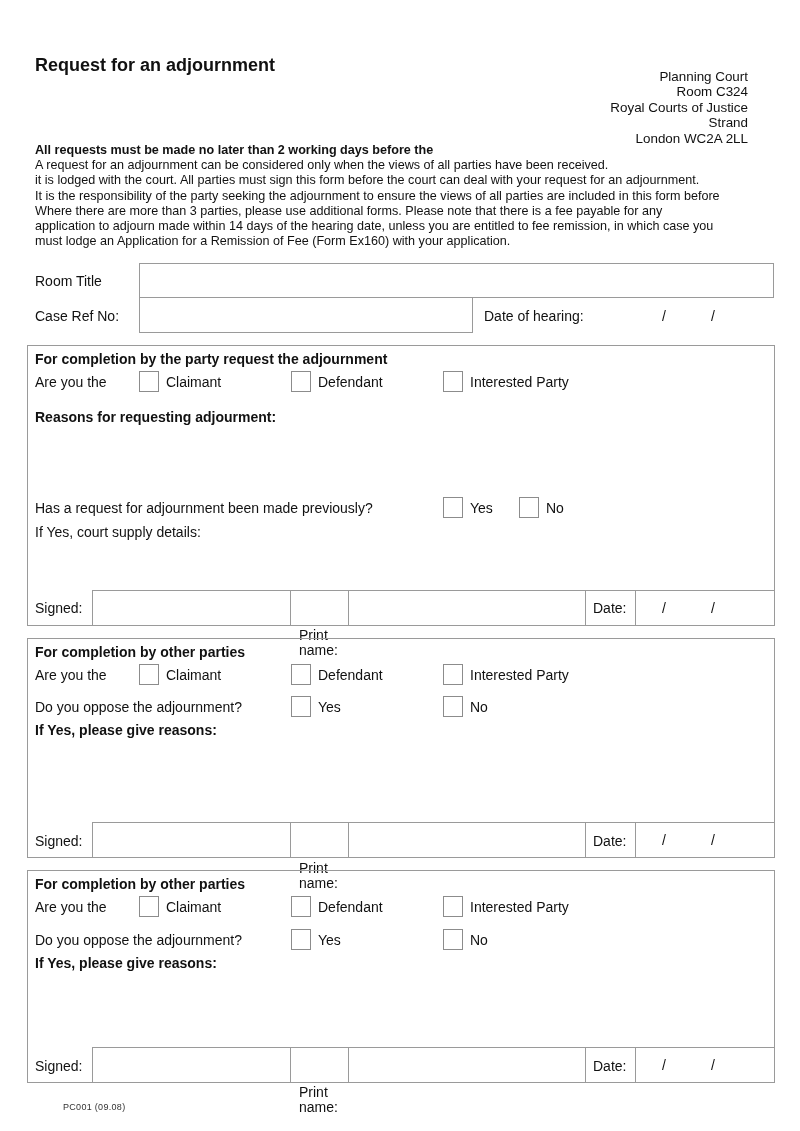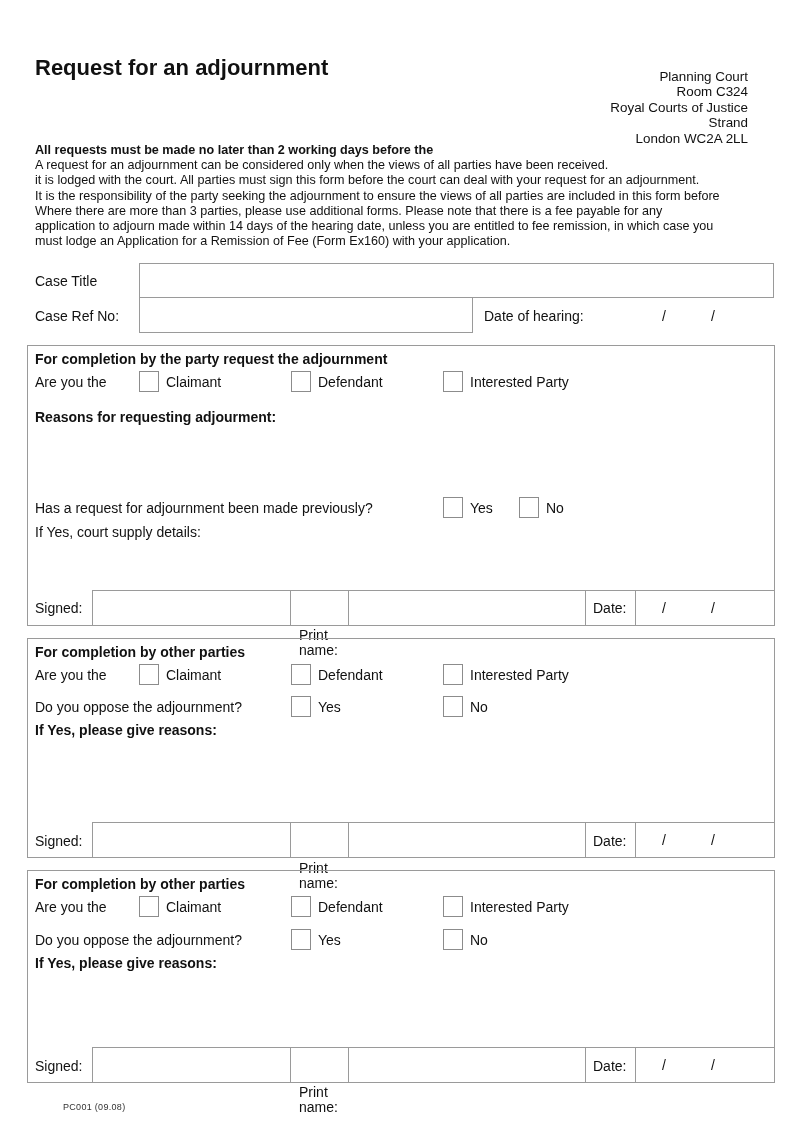--- a/index.html
+++ b/index.html
@@ -1,19 +1,19 @@
 <!DOCTYPE html>
 <html><head>
 <meta charset="utf-8">
 <style>
   * { box-sizing: border-box; margin: 0; padding: 0; }
   html, body { width: 800px; height: 1131px; background: #fff; }
   body { font-family: "Liberation Sans", sans-serif; color: #111; position: relative; overflow: hidden; }
   .abs { position: absolute; }
-  .title { left: 35px; top: 55px; font-size: 22px; font-weight: bold; text-align: center; }
+  .title { left: 35px; top: 55px; font-size: 18px; font-weight: bold; text-align: center; }
   .address { right: 52px; top: 69px; text-align: right; font-size: 13.4px; line-height: 15.4px; }
   .intro { left: 35px; top: 143px; width: 740px; font-size: 12.6px; line-height: 15.2px; }
   .intro .bold { font-weight: bold; }
   .box { border: 1.5px solid #9a9a9a; }
   .lbl { font-size: 14px; }
   .b { font-weight: bold; }
   .cb { width: 20px; height: 21px; border: 1px solid #8c8c8c; background: #fff; cursor: pointer; }
   .vline { width: 0; border-left: 1.5px solid #9a9a9a; }
   .hline { height: 0; border-top: 1.5px solid #9a9a9a; }
   .field { border: 1.5px solid #9a9a9a; background: #fff; }
@@ -35,21 +35,21 @@
 <div class="abs intro">
   <div class="bold">All requests must be made no later than 2 working days before the</div>
   <div>A request for an adjournment can be considered only when the views of all parties have been received.</div>
   <div>it is lodged with the court. All parties must sign this form before the court can deal with your request for an adjournment.</div>
   <div>It is the responsibility of the party seeking the adjournment to ensure the views of all parties are included in this form before</div>
   <div>Where there are more than 3 parties, please use additional forms. Please note that there is a fee payable for any</div>
   <div>application to adjourn made within 14 days of the hearing date, unless you are entitled to fee remission, in which case you</div>
   <div>must lodge an Application for a Remission of Fee (Form Ex160) with your application.</div>
 </div>
 
-<div class="abs lbl" style="left:35px;top:273px;">Case Title</div>
+<div class="abs lbl" style="left:35px;top:273px;">Room Title</div>
 <div class="abs field" style="left:139px;top:263px;width:635px;height:35px;"></div>
 <div class="abs lbl" style="left:35px;top:308px;">Case Ref No:</div>
 <div class="abs field" style="left:139px;top:297px;width:334px;height:36px;"></div>
 <div class="abs lbl" style="left:484px;top:308px;">Date of hearing:</div>
 <div class="abs" style="left:590px;top:300px;width:180px;height:30px;">
   <span class="abs lbl" style="left:72px;top:8px;">/</span>
   <span class="abs lbl" style="left:121px;top:8px;">/</span>
 </div>
 
 <div class="abs box" style="left:27px;top:345px;width:748px;height:281px;"></div>

